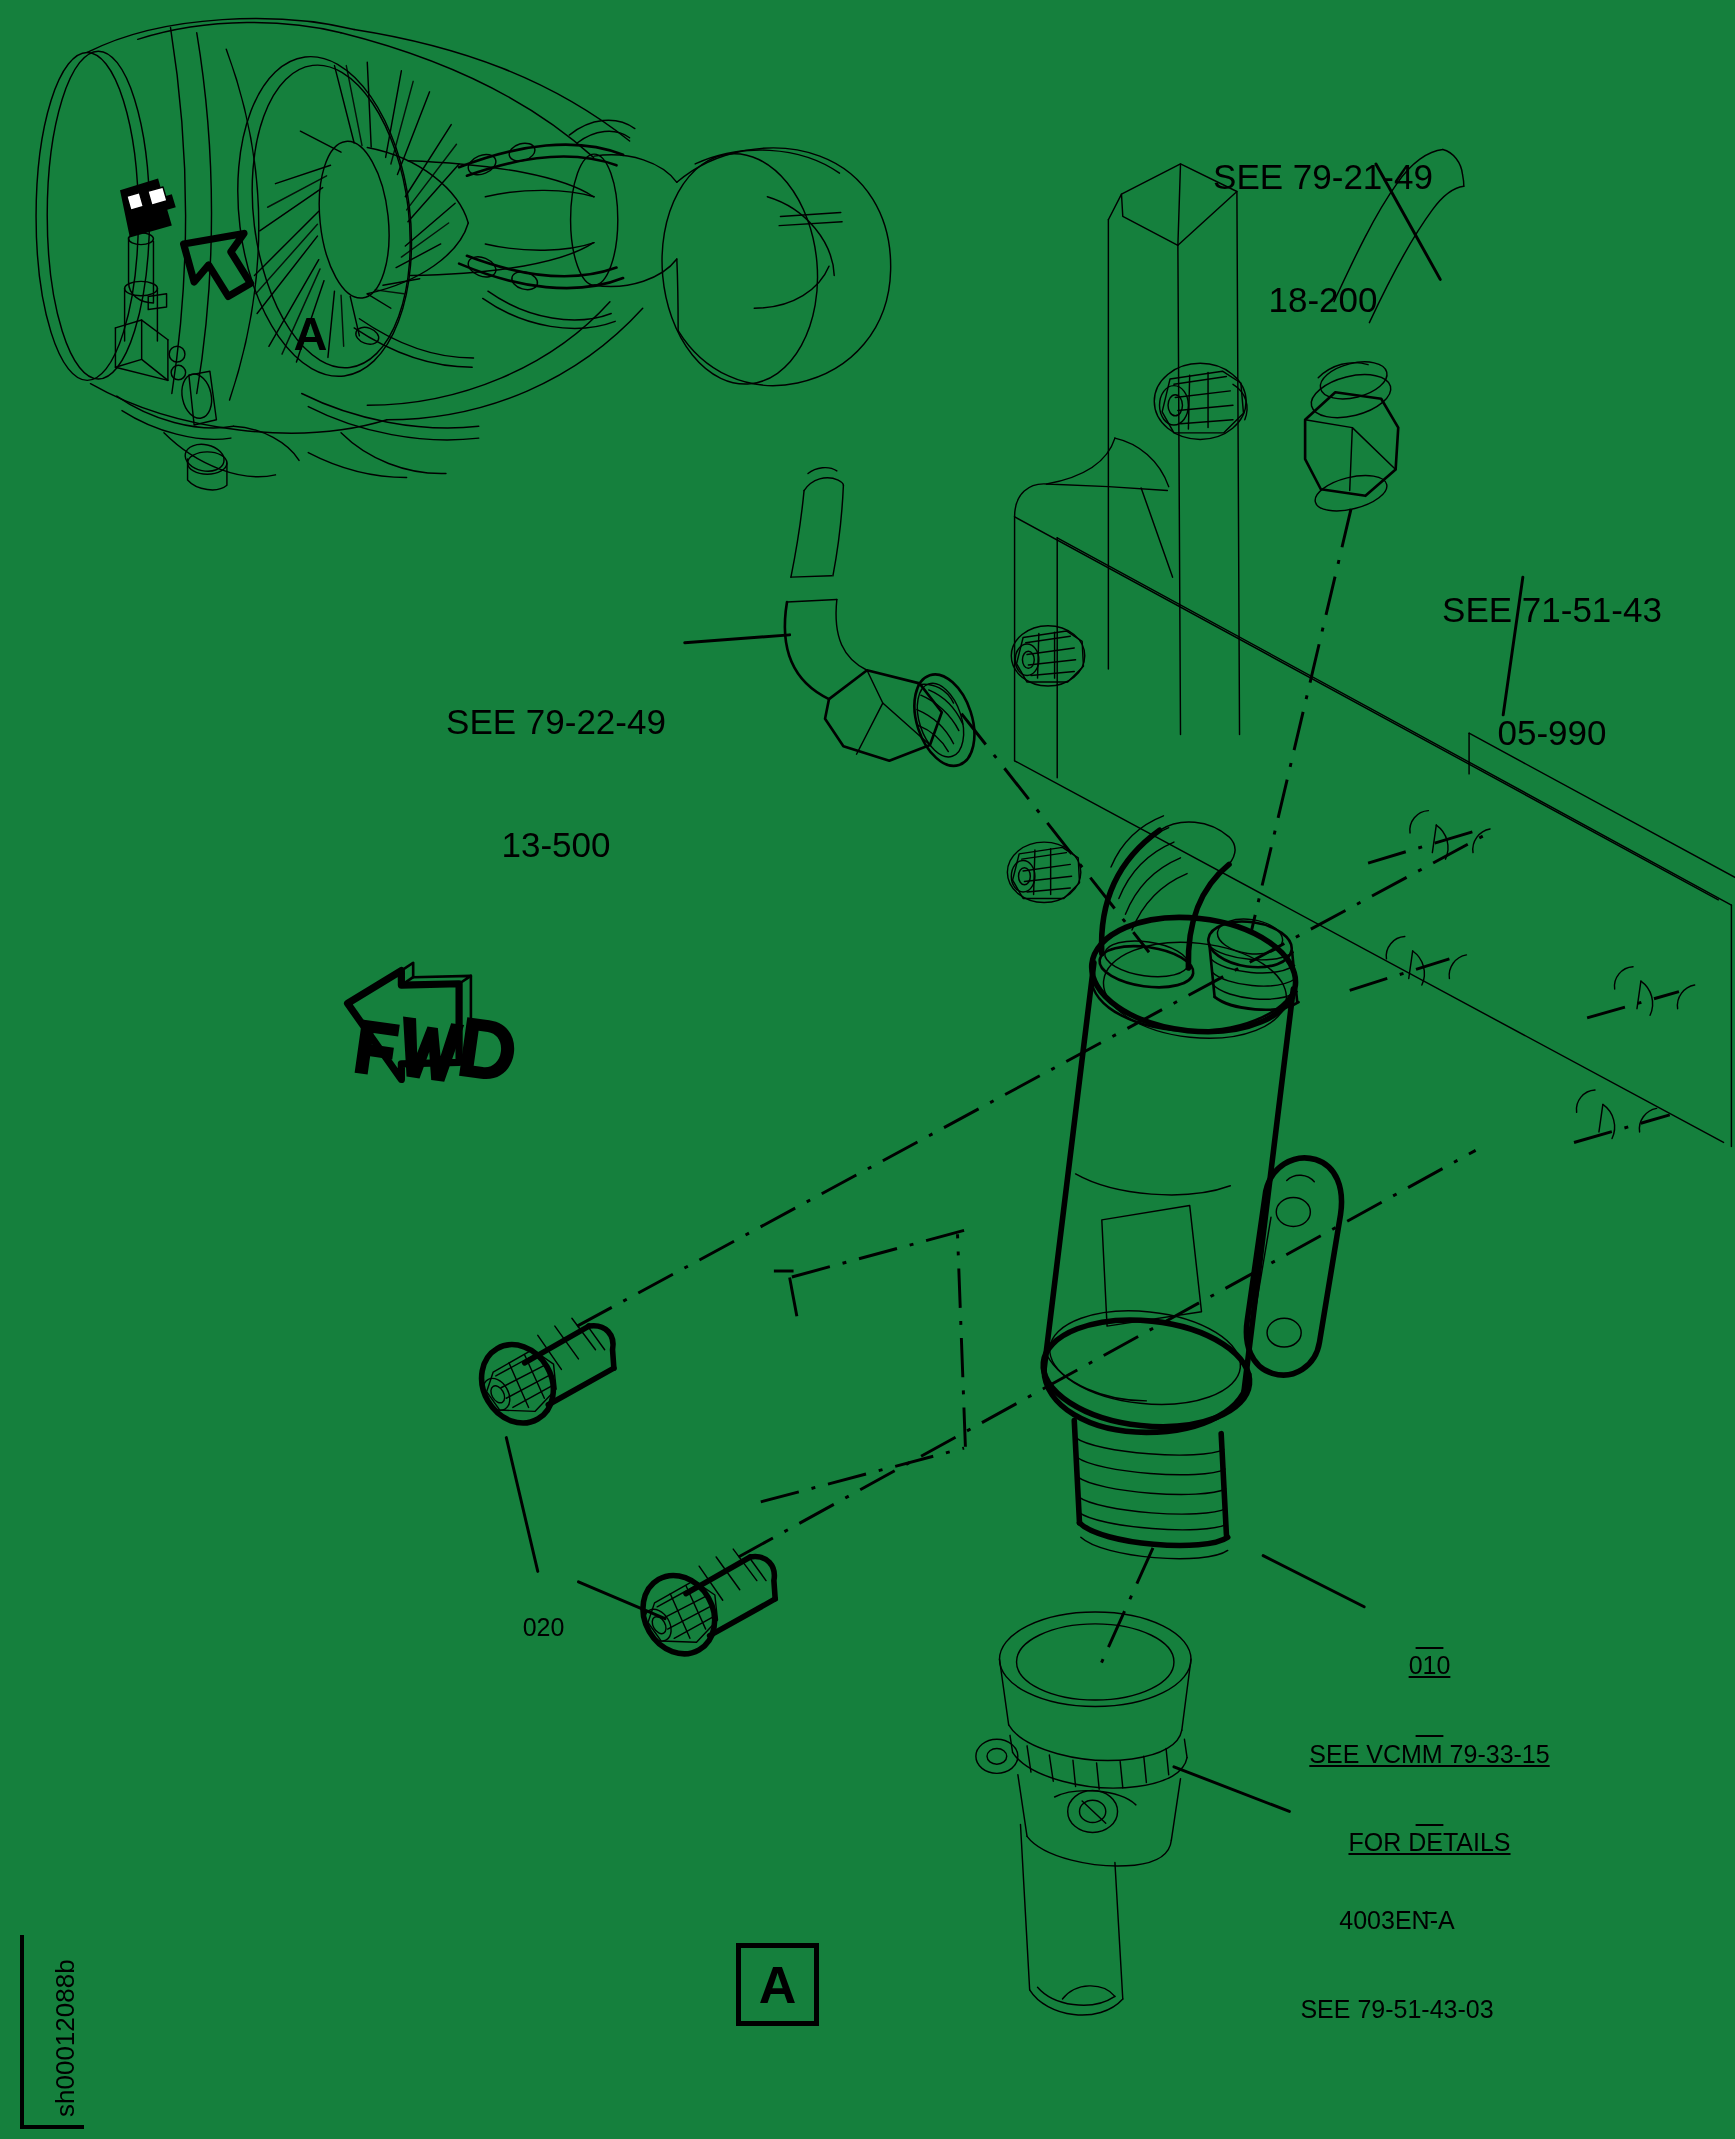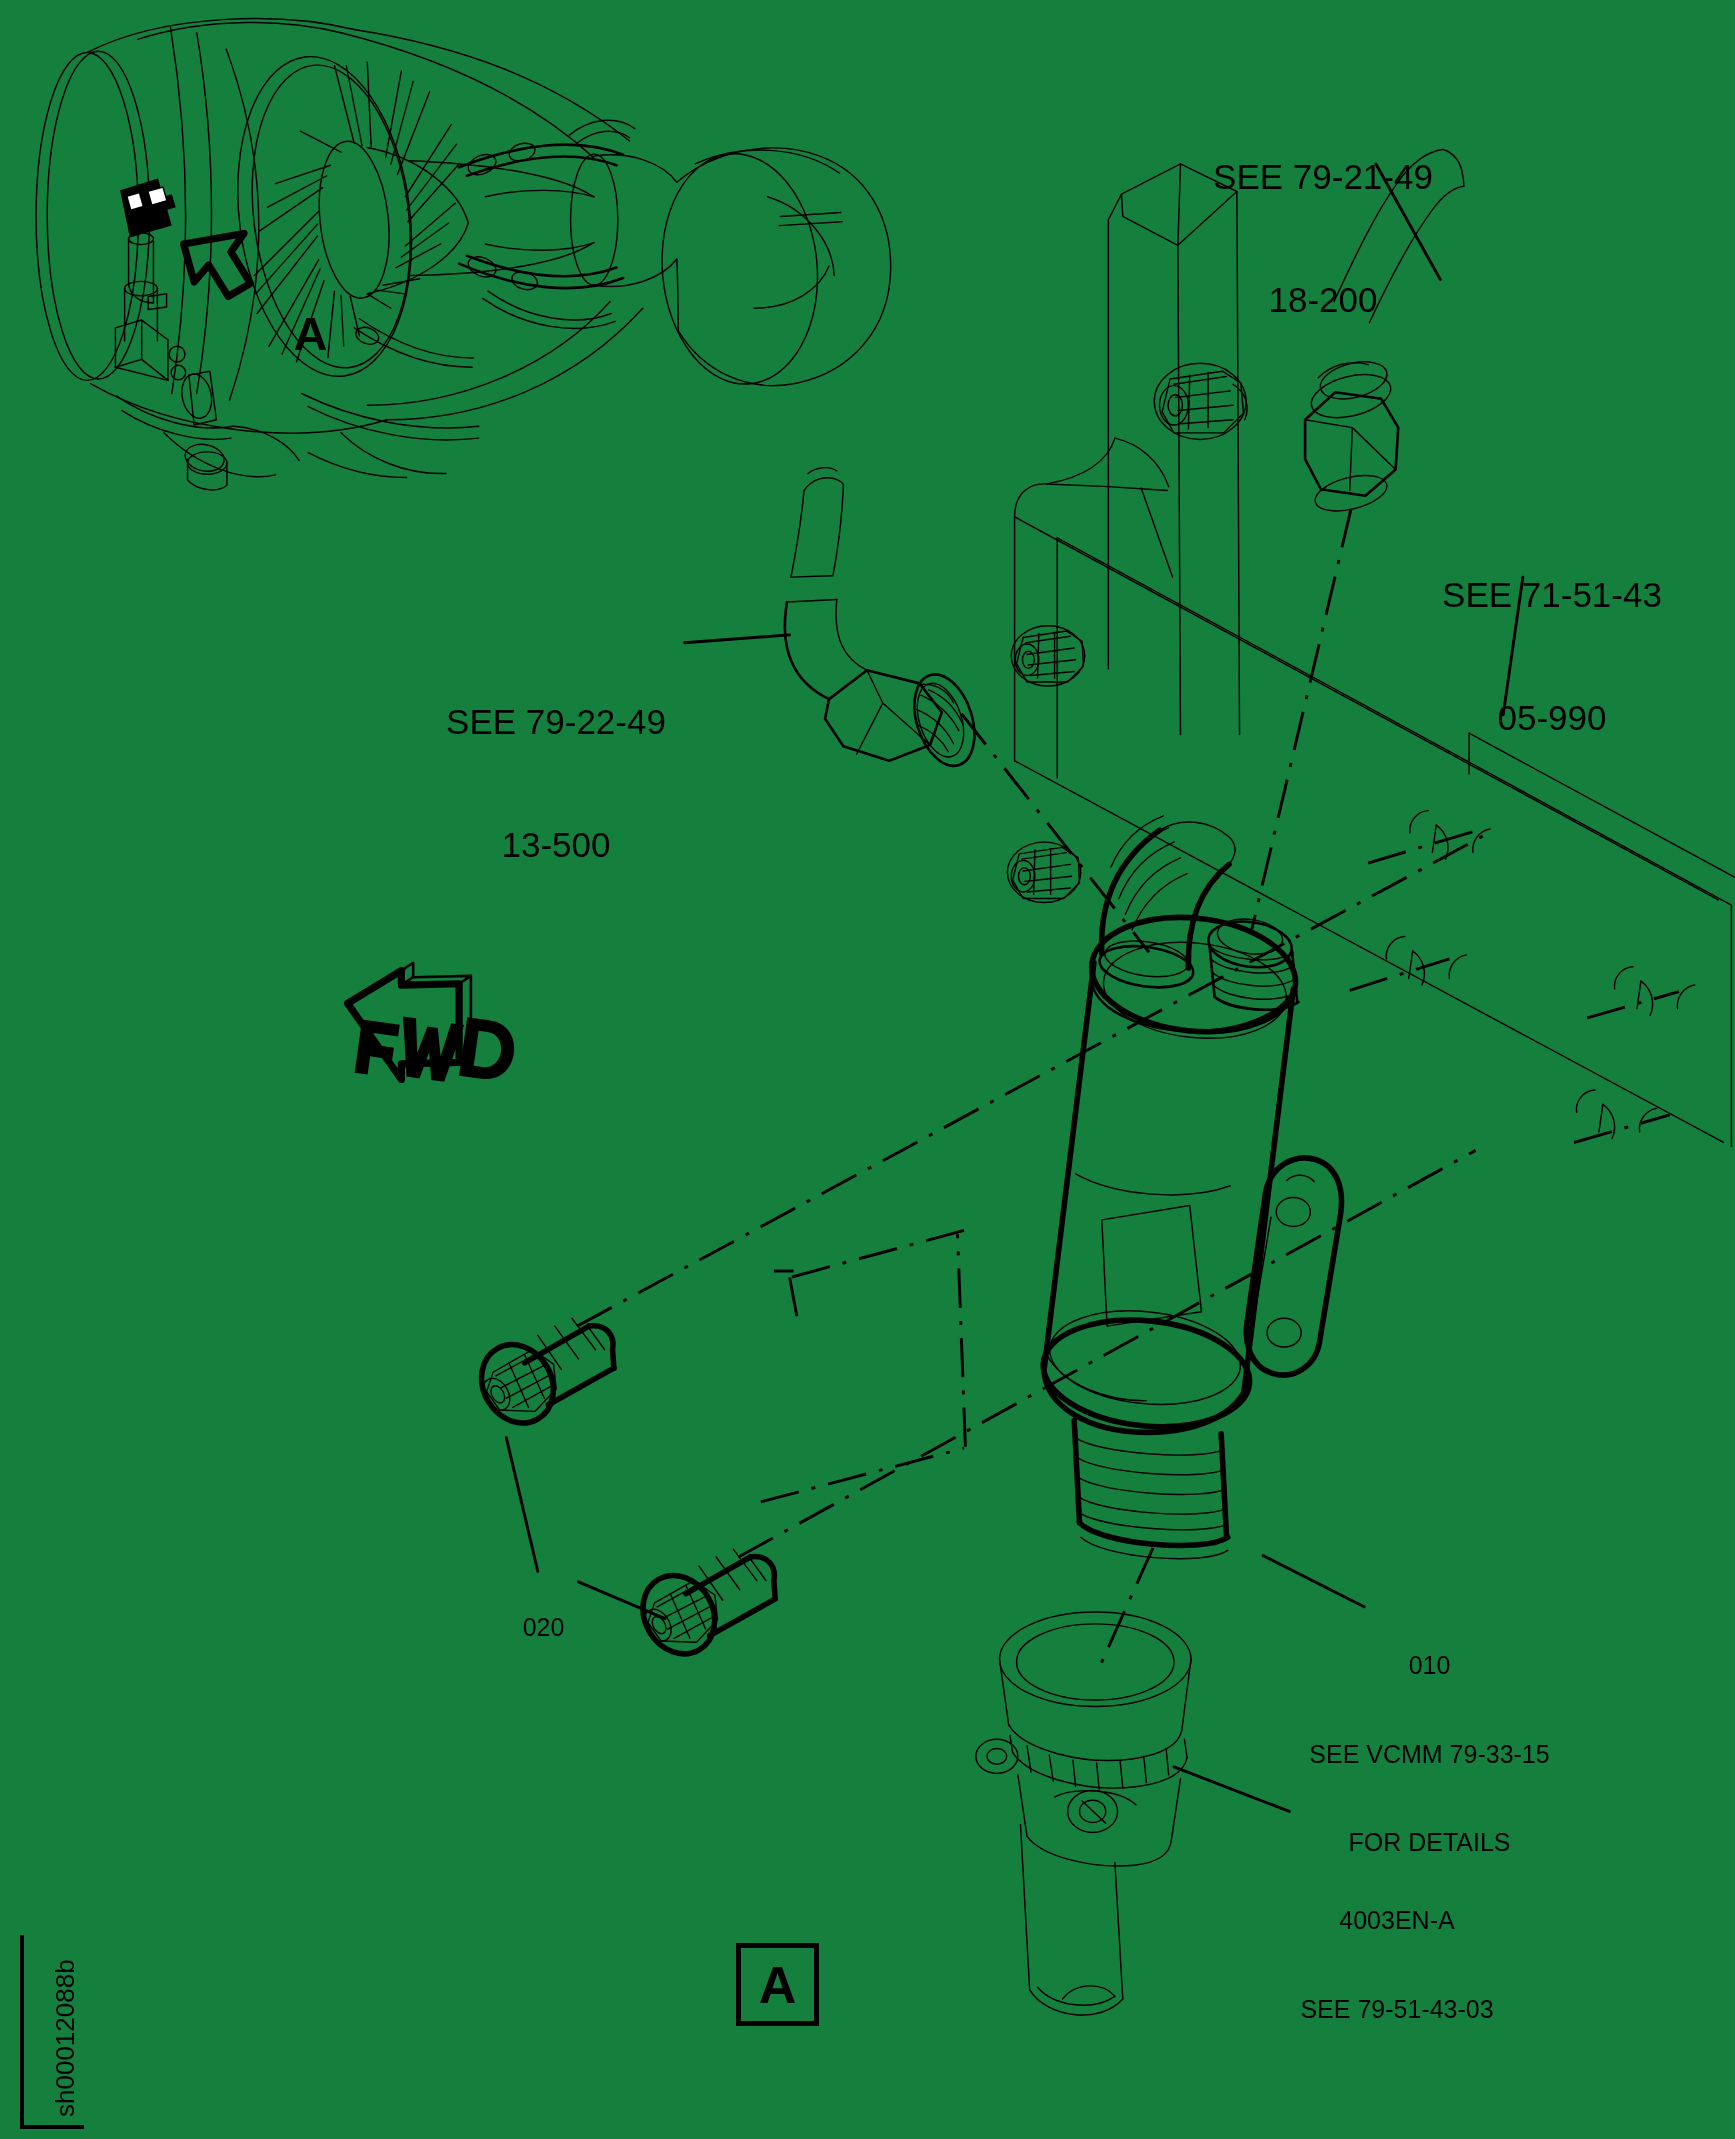--- a/index.html
+++ b/index.html
@@ -548,31 +548,31 @@
       <path class="ld" d="M882 2412 L 1014 2468"></path>
     </g>
 
   </svg>
 
   <div class="lbl lbl-callout" style="left:1159px; top:73px; width:328px;">
     <div>SEE 79-21-49</div>
     <div>18-200</div>
   </div>
 
-  <div class="lbl lbl-callout" style="left:1388px; top:491px; width:328px;text-align:center;">
+  <div class="lbl lbl-callout" style="left:1388px; top:506px; width:328px;text-align:center;">
     <div>SEE 71-51-43</div>
     <div>05-990</div>
   </div>
 
   <div class="lbl lbl-callout" style="left:438px; top:618px; width:236px;">
     <div>SEE 79-22-49</div>
     <div>13-500</div>
   </div>
 
-  <div class="lbl lbl-item" style="left:1246px; top:1592px; width:367px;">
+  <div class="lbl lbl-item" style="left:1246px; top:1592px; width:367px;text-decoration:underline;">
     <div>010</div>
     <div>SEE VCMM 79-33-15</div>
     <div>FOR DETAILS</div>
   </div>
 
   <div class="lbl lbl-item" style="left:1233px; top:1847px; width:328px;">
     <div>4003EN-A</div>
     <div>SEE 79-51-43-03</div>
   </div>
 

